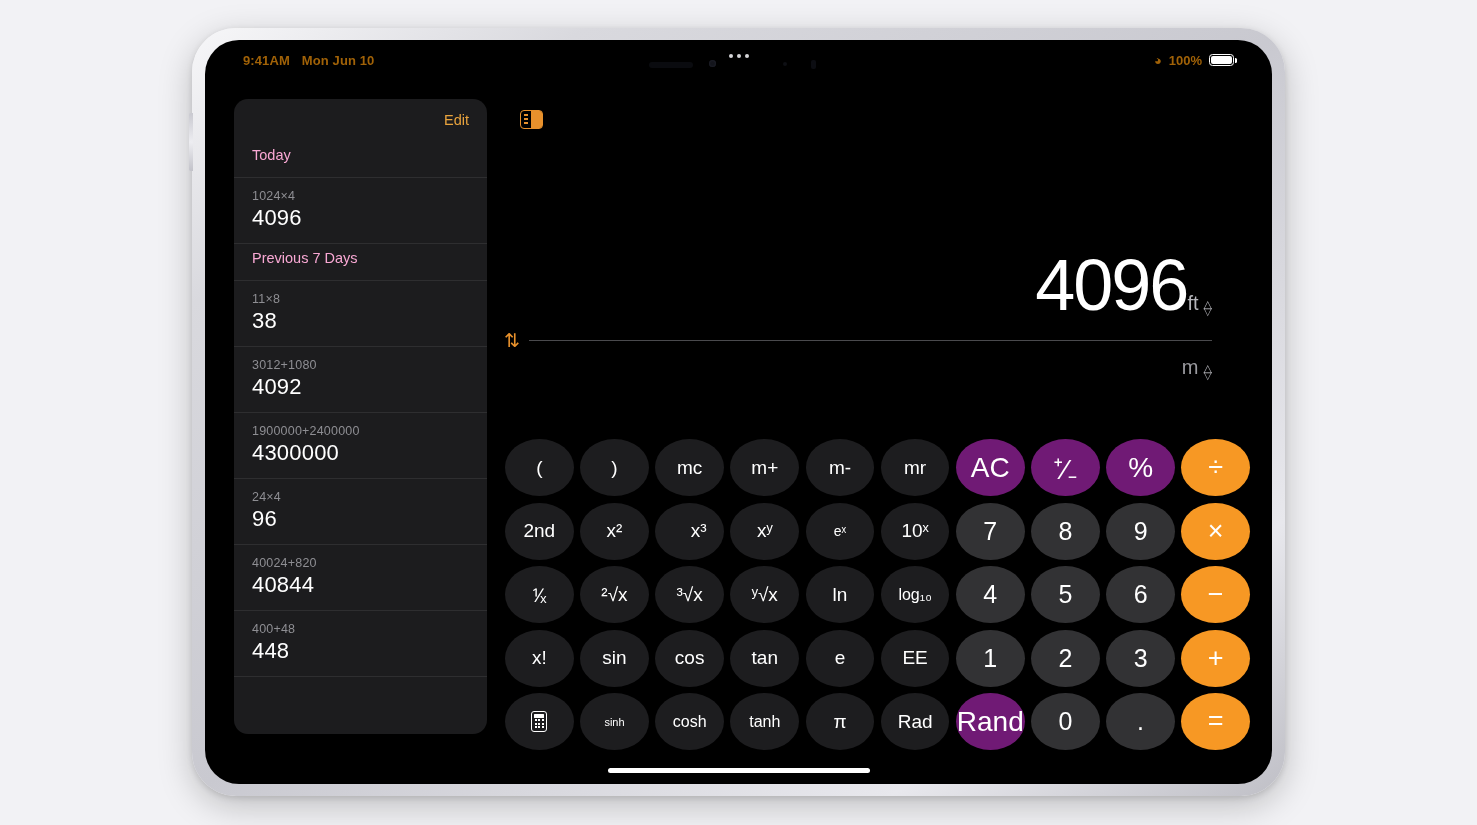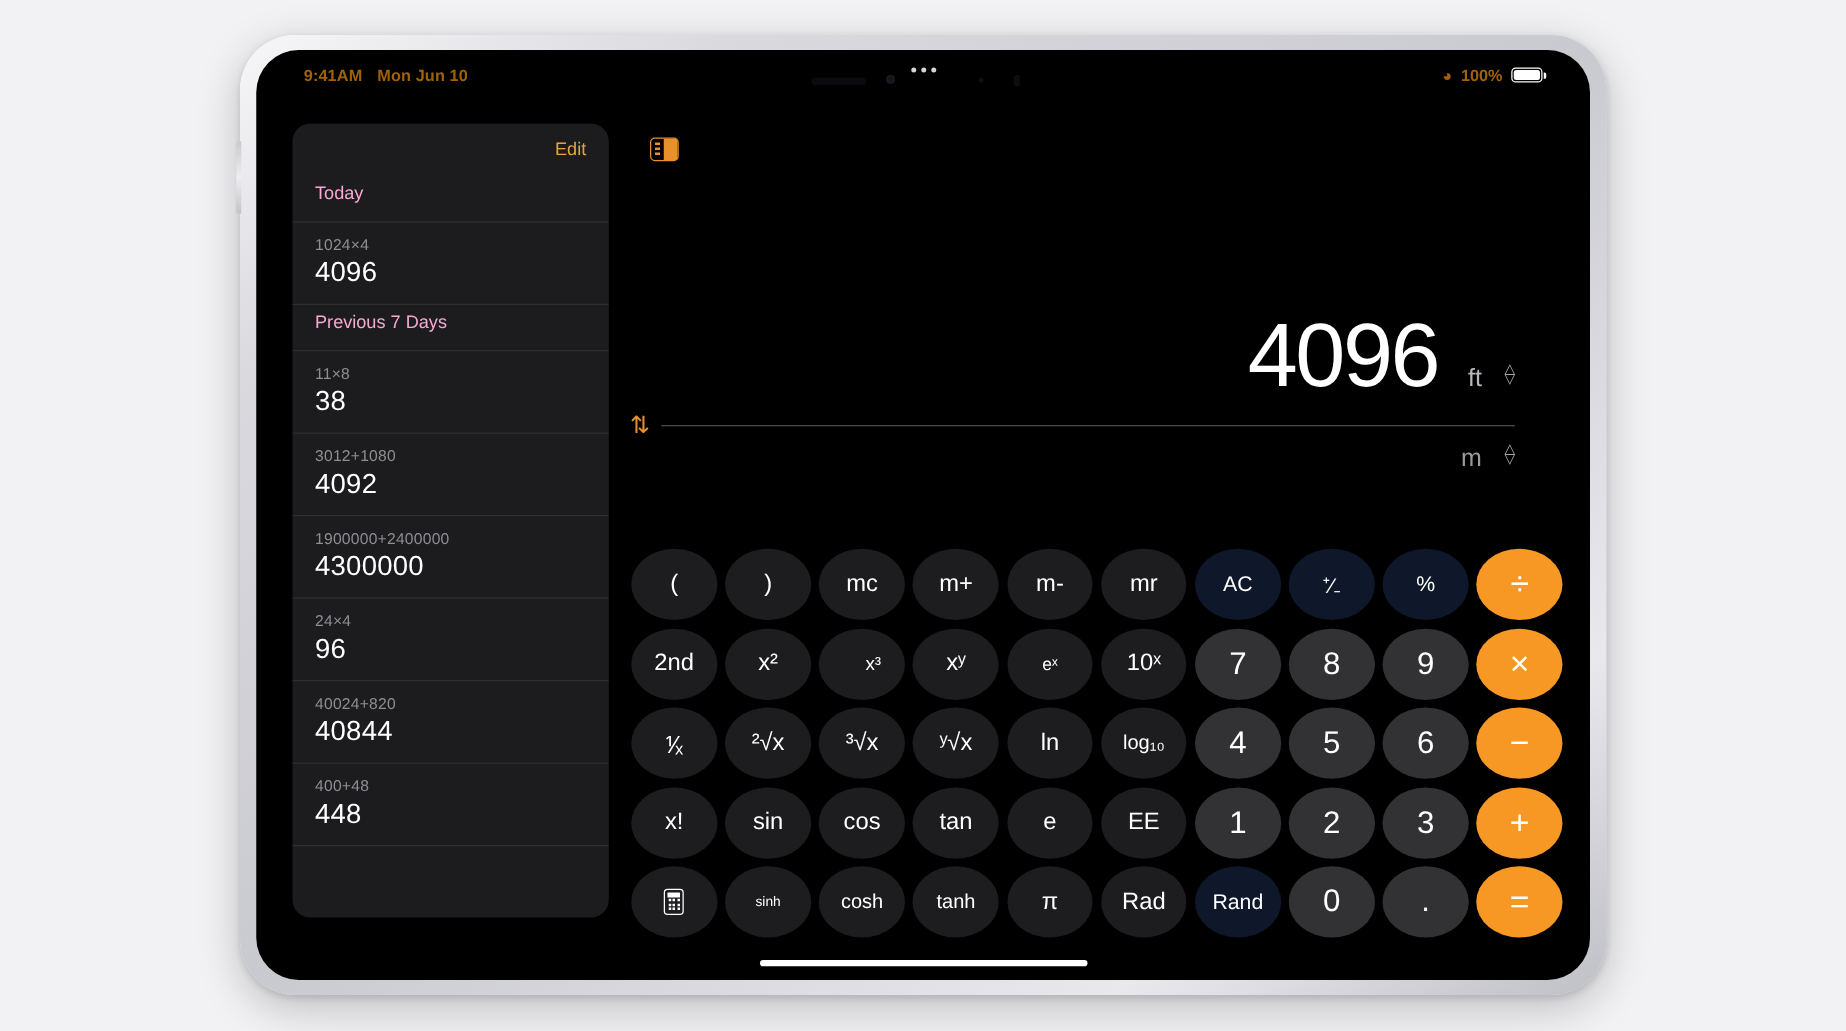--- a/index.html
+++ b/index.html
@@ -92,21 +92,21 @@
   #sidebar-toggle .panel-lines { position:absolute; left:2.5px; top:3px; display:flex;
     flex-direction:column; gap:2.2px; }
   #sidebar-toggle .panel-lines i { display:block; width: 4.5px; height:2px; background:#e8912c; }
 
   
   #display-area { position:absolute; left: 0; right: 60px; top: 150px; }
   .display-row { display:flex; align-items:flex-end; justify-content:flex-end; }
   .display-value { font-weight: 300; letter-spacing: -2px; line-height: 1; }
   #primary-value { font-size: 72px; color:#ffffff; }
   #secondary-value { font-size: 72px; color:#8d8d92; }
-  .unit-box { display:flex; align-items:flex-start; gap: 18px; margin-left: 24px; padding-bottom: 6px; cursor:pointer; }
+  .unit-box { display:flex; align-items:flex-end; gap: 5px; margin-left: 0; padding-bottom: 6px; cursor:pointer; }
   .unit-label { font-size: 20px; color:#9a9a9f; }
   #primary-unit .unit-label { color:#b6b6bb; }
   .chevron-ud { display:flex; flex-direction:column; gap:1px; align-items:center; line-height:.6;
     font-size: 11px; color:#b0b0b5; }
   #converter-bar { display:flex; align-items:center; margin: 10px 0 6px 0; padding-left: 8px; }
   #swap-icon { color:#e8912c; font-size: 19px; width: 34px; text-align:center; cursor:pointer; line-height:1;}
   #converter-rule { flex:1; height: 1px; background:#4a4a4d; }
 
   
   #keypad { position:absolute; left: 18px; right: 22px; top: 340px; }
@@ -117,21 +117,21 @@
     border-radius: 50%;
     background: #1d1d1f;
     color:#fff;
     display:flex; align-items:center; justify-content:center;
     font-size: 20px;
     cursor: pointer;
     user-select:none;
     position: relative;
   }
   .key.k-num { background:#323234; font-size: 25px; font-weight: 400; }
-  .key.k-util { background:#0f172a; color:#fff; font-size: 17px; }
+  .key.k-util { background:#701a75; color:#fff; font-size: 28px; }
   .key.k-op { background:#f79824; color:#fff; font-size: 27px; }
   .calc-icon-glyph { width: 16px; height: 21px; border: 1.6px solid #fff; border-radius: 3px;
     display:flex; flex-direction:column; align-items:center; justify-content:flex-start;
     padding-top: 2px; gap: 1.5px; }
   .calc-icon-glyph .cg-screen { width: 10px; height: 3.5px; background:#fff; border-radius:.5px; }
   .calc-icon-glyph .cg-dots { display:grid; grid-template-columns: repeat(3,2px); gap:1.5px; }
   .calc-icon-glyph .cg-dots i { width:2px; height:2px; background:#fff; display:block; }
 
   #home-indicator { position:absolute; left:50%; transform:translateX(-50%); bottom: 11px;
     width: 262px; height: 5px; background:#fff; border-radius: 3px; }
@@ -290,21 +290,21 @@
             </div>
           </div>
           <div class="keypad-row">
             <div class="key k-fn">
               <span style="font-size: 19px;">2nd</span>
             </div>
             <div class="key k-fn">
               <span style="font-size: 19px;">x²</span>
             </div>
             <div class="key k-fn">
-              <span style="font-size: 15px; margin-left: 18px;">x³</span>
+              <span style="font-size: 19px; margin-left: 18px;">x³</span>
             </div>
             <div class="key k-fn">
               <span style="font-size: 19px;">xʸ</span>
             </div>
             <div class="key k-fn">
               <span style="font-size: 14px;">eˣ</span>
             </div>
             <div class="key k-fn">
               <span style="font-size: 19px;">10ˣ</span>
             </div>

